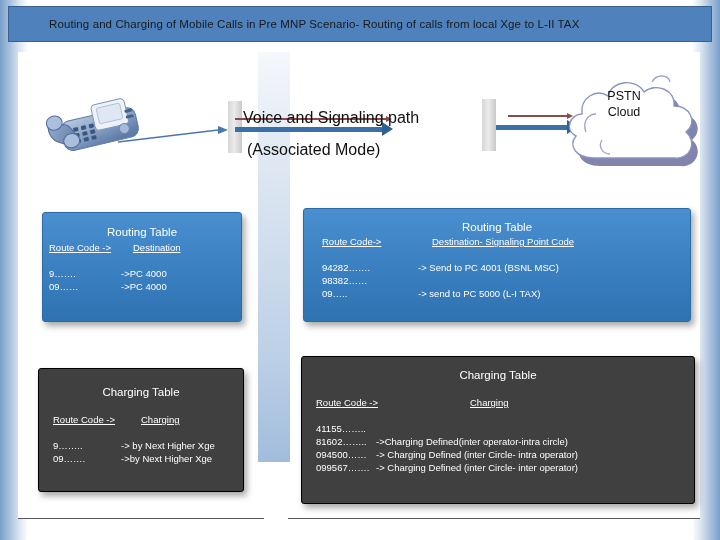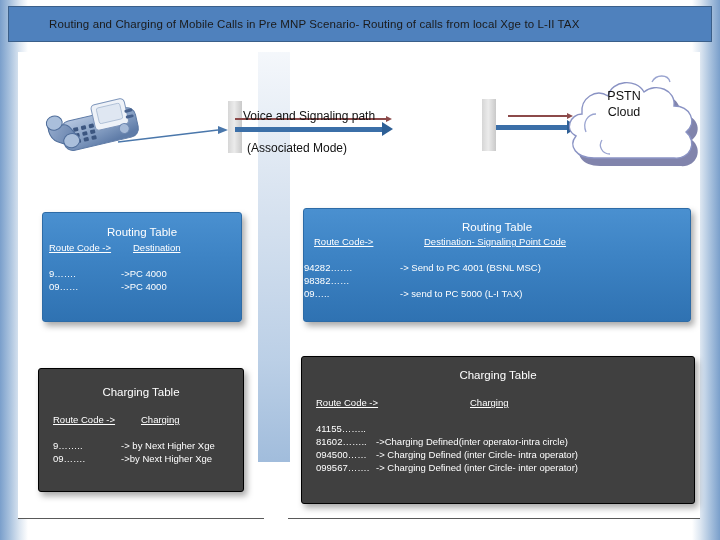--- a/index.html
+++ b/index.html
@@ -128,21 +128,21 @@
   #seg1-blue  { left: 235px; top: 127px; width: 148px; }
   #seg1-blueh { left: 382px; top: 122px; }
 
   #seg2-red   { left: 508px; top: 115px; width: 60px; }
   #seg2-redh  { left: 567px; top: 113px; }
   #seg2-blue  { left: 496px; top: 125px; width: 72px; }
   #seg2-blueh { left: 567px; top: 120px; }
 
   .path-label {
     position: absolute;
-    font-size: 12px;
+    font-size: 16px;
     color: #111111;
     white-space: nowrap;
   }
   #label-voice      { left: 243px; top: 109px; }
   #label-associated { left: 247px; top: 141px; }
 
   
   #pstn-cloud {
     position: absolute;
     left: 556px;
@@ -200,23 +200,23 @@
   #box-routing-left { left: 42px; top: 212px; width: 200px; height: 110px; }
   #box-routing-left .box-title { margin-top: 13px; }
   #box-routing-left .hdr-row   { margin-top: 4px; padding-left: 6px; }
   #box-routing-left .hdr-row .c1 { width: 84px; }
   #box-routing-left .rows      { margin-top: 14px; padding-left: 6px; }
   #box-routing-left .data-row .c1 { width: 72px; }
 
   
   #box-routing-right { left: 303px; top: 208px; width: 388px; height: 114px; }
   #box-routing-right .box-title { margin-top: 12px; }
-  #box-routing-right .hdr-row   { margin-top: 3px; padding-left: 10px; }
+  #box-routing-right .hdr-row   { margin-top: 3px; padding-left: 18px; }
   #box-routing-right .hdr-row .c1 { width: 110px; }
-  #box-routing-right .rows      { margin-top: 14px; }
+  #box-routing-right .rows      { margin-top: 14px; padding-left: 18px; }
   #box-routing-right .data-row .c1 { width: 96px; }
 
   
   #box-charging-left { left: 38px; top: 368px; width: 206px; height: 124px; }
   #box-charging-left .box-title { margin-top: 17px; }
   #box-charging-left .hdr-row   { margin-top: 16px; padding-left: 14px; }
   #box-charging-left .hdr-row .c1 { width: 88px; }
   #box-charging-left .rows      { margin-top: 14px; padding-left: 14px; }
   #box-charging-left .data-row .c1 { width: 68px; }
 

